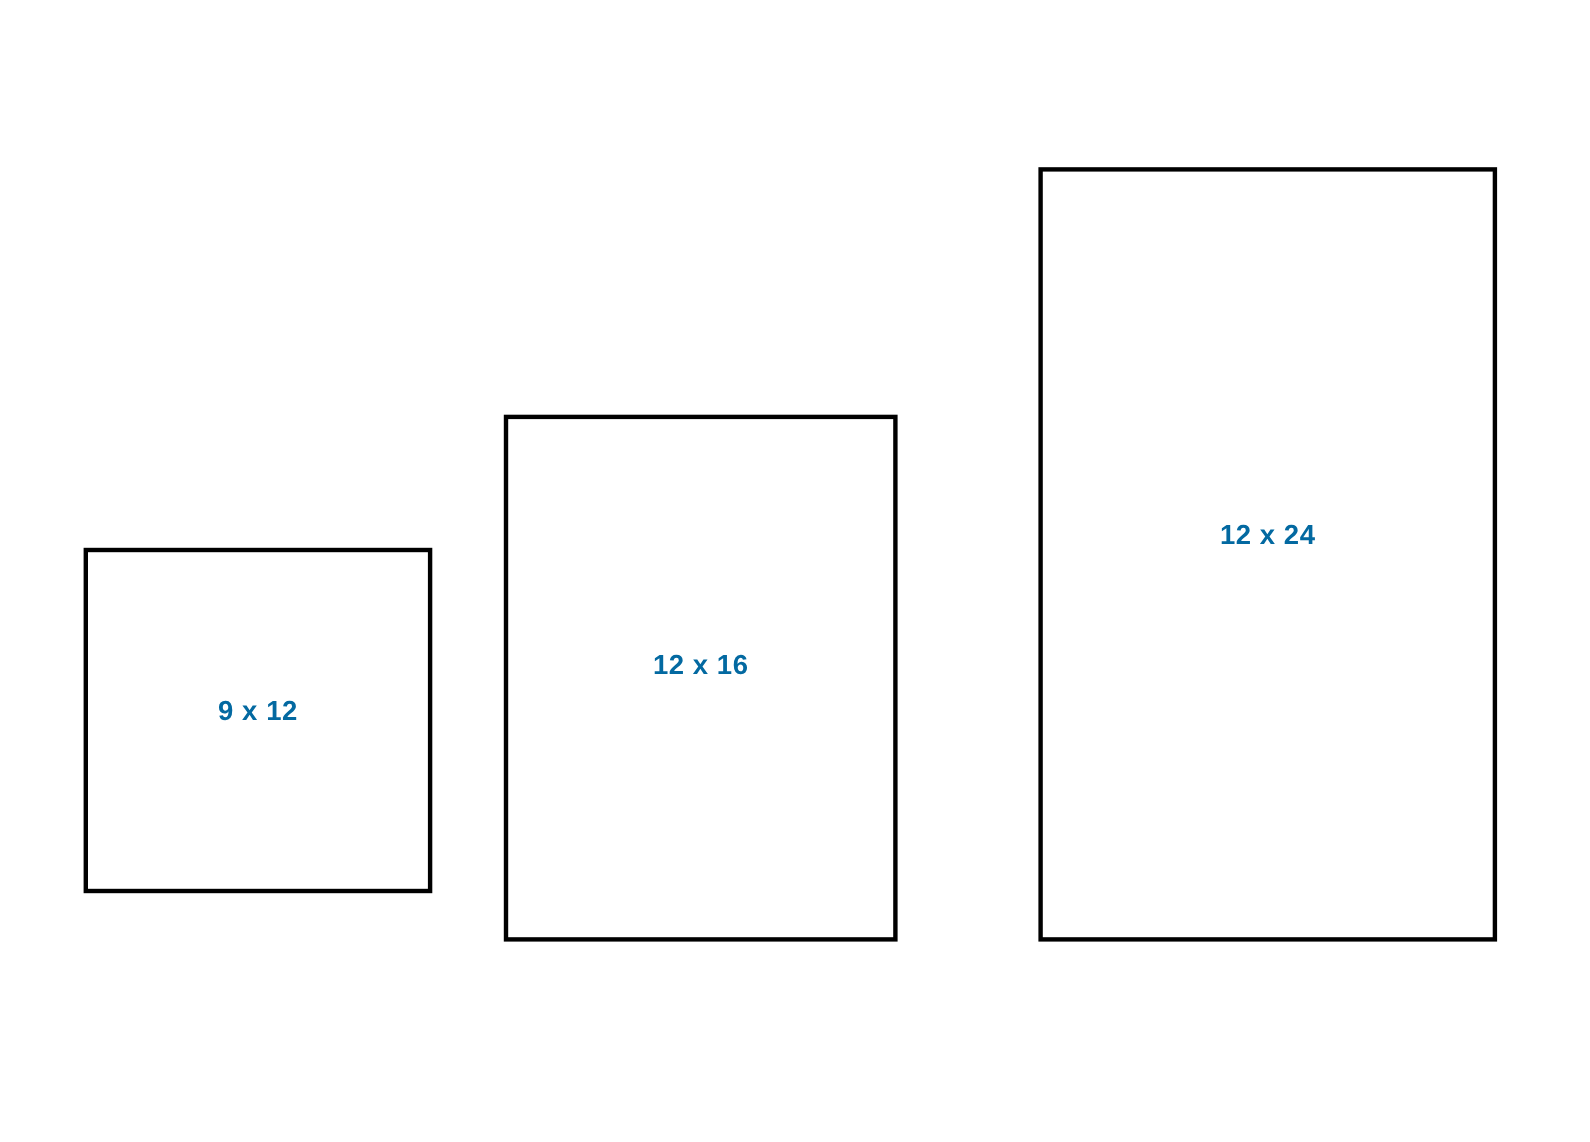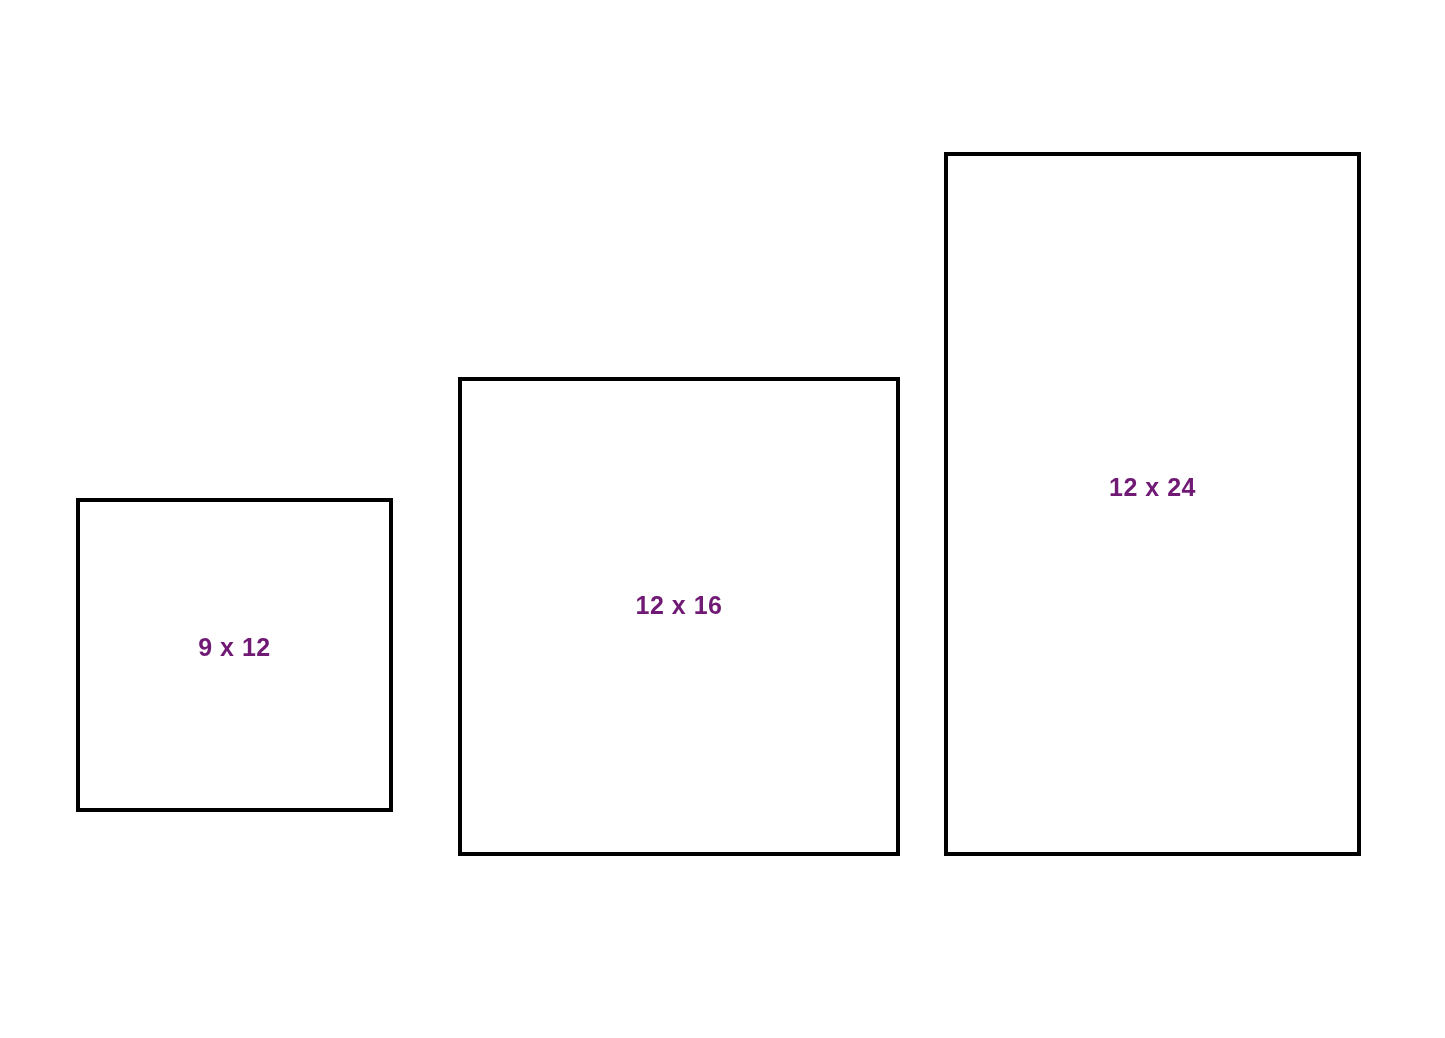--- a/index.html
+++ b/index.html
@@ -27,34 +27,34 @@
   .size-label {
     position: absolute;
     left: 0;
     right: 0;
     top: 47.5%;
     transform: translateY(-50%);
     text-align: center;
     font-weight: bold;
     font-size: 25px;
     letter-spacing: 0.5px;
-    color: #701a75;
+    color: #0369a1;
     white-space: nowrap;
   }
 </style>
 </head>
 <body>
 
 <div class="diagram-canvas">
 
   <div class="size-box" style="left: 76px; top: 498px; width: 317px; height: 314px;">
     <span class="size-label">9 x 12</span>
   </div>
 
-  <div class="size-box" style="left: 458px; top: 377px; width: 442px; height: 479px;">
+  <div class="size-box" style="left: 458px; top: 377px; width: 358px; height: 479px;">
     <span class="size-label">12 x 16</span>
   </div>
 
   <div class="size-box" style="left: 944px; top: 152px; width: 417px; height: 704px;">
     <span class="size-label">12 x 24</span>
   </div>
 
 </div>
 
 </body></html>

